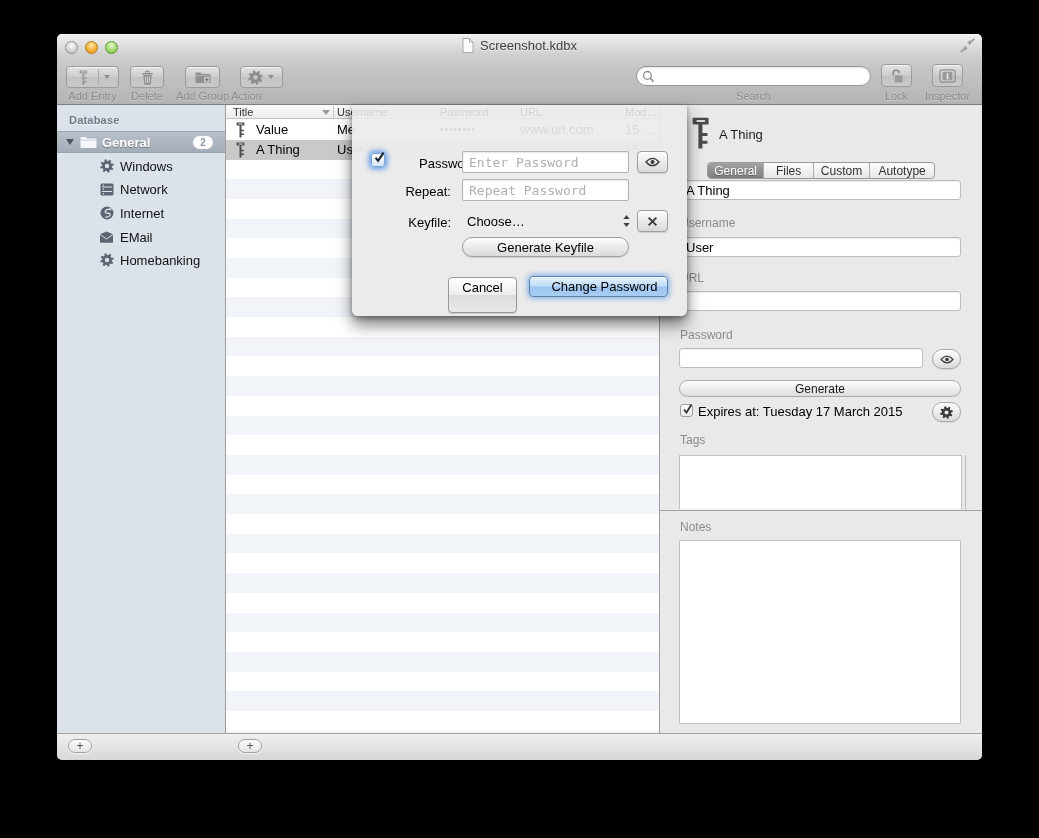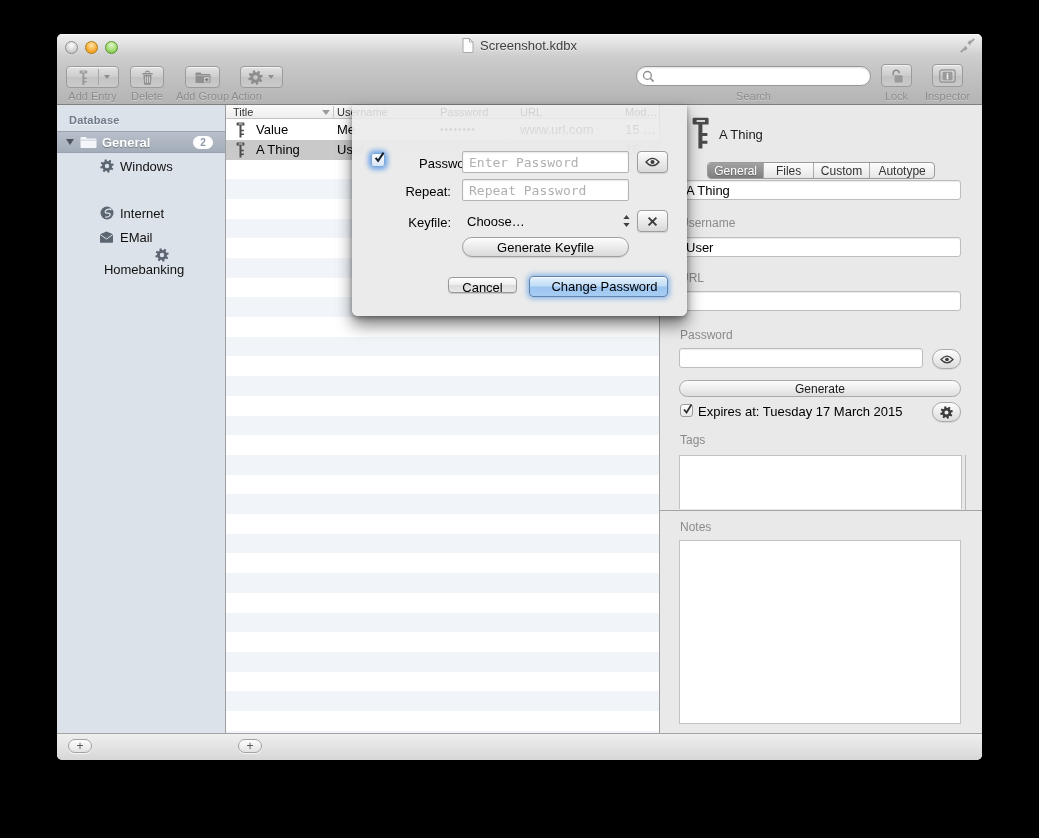--- a/index.html
+++ b/index.html
@@ -133,21 +133,21 @@
   #sheet-checkbox { position:absolute; left:19px; top:48px; width:14px; height:14px; border-radius:3px;
     background:linear-gradient(to bottom,#fafcfe,#d8e6f6); border:1px solid #7ba7d4;
     box-shadow:0 0 5px 2.5px rgba(88,150,232,.85); }
   #keyfile-popup { position:absolute; left:110px; top:106px; width:180px; height:22px; }
   #keyfile-value { position:absolute; left:5px; top:3px; font-size:13px; color:#000; }
   .stepper { position:absolute; left:160px; top:3px; }
   #generate-keyfile { position:absolute; left:110px; top:132px; width:167px; height:20px;
     border:1px solid #9e9e9e; border-radius:10px; background:linear-gradient(to bottom,#fdfdfd,#dadada);
     font-size:13px; color:#000; text-align:center; line-height:19px;
     box-shadow:inset 0 1px 0 rgba(255,255,255,.7), 0 1px 1px rgba(0,0,0,.12); }
-  #cancel-btn { position:absolute; left:96px; top:172px; width:69px; height:16px;
+  #cancel-btn { position:absolute; left:96px; top:172px; width:69px; height:36px;
     border:1px solid #989898; border-radius:4px; background:linear-gradient(to bottom,#fff,#ededed 50%,#dcdcdc 51%,#e9e9e9);
     font-size:13px; color:#000; text-align:center; line-height:19px;
     box-shadow:inset 0 1px 0 rgba(255,255,255,.8), 0 1px 1px rgba(0,0,0,.15); }
   #change-btn { position:absolute; left:177px; top:171px; width:139px; height:21px;
     border:1px solid #5e82ab; border-radius:4px;
     background:linear-gradient(to bottom,#e4f1fc,#c0dcf7 48%,#9cc5f0 52%,#a7cdf3);
     font-size:13px; color:#000; text-align:center; line-height:20px;
     box-shadow:0 0 5px 2px rgba(96,158,228,.65), inset 0 1px 0 rgba(255,255,255,.7);padding-left:12px; }
 
   svg { display:block; }
@@ -254,41 +254,53 @@
       <span id="group-badge">2</span>
     </div>
 
     <div class="side-item" style="top:49px;">
       <span class="sicon">
         <svg width="14" height="14" viewBox="0 0 16 16">
             <path d="M8.00,2.30 L9.68,2.55 L10.98,0.79 L12.97,1.99 L12.03,3.97 L13.04,5.33 L15.21,5.02 L15.77,7.27 L13.70,8.00 L13.45,9.68 L15.21,10.98 L14.01,12.97 L12.03,12.03 L10.67,13.04 L10.98,15.21 L8.73,15.77 L8.00,13.70 L6.32,13.45 L5.02,15.21 L3.03,14.01 L3.97,12.03 L2.96,10.67 L0.79,10.98 L0.23,8.73 L2.30,8.00 L2.55,6.32 L0.79,5.02 L1.99,3.03 L3.97,3.97 L5.33,2.96 L5.02,0.79 L7.27,0.23 Z M10.50,8.00 A2.5,2.5 0 1 0 5.50,8.00 A2.5,2.5 0 1 0 10.50,8.00 Z" fill="#5c6672" fill-rule="evenodd"></path>
           </svg>
       </span>
       <span class="slabel">Windows</span>
+    </div>
+    <div class="side-item" style="top:72px;">
+      <span class="sicon">
+        <svg width="14" height="13" viewBox="0 0 14 13">
+          <rect x="0.5" y="0.5" width="13" height="12" rx="1.5" fill="#5c6672"></rect>
+          <path d="M2,4 h10 M2,8.5 h10" stroke="#dce2e9" stroke-width="1.2"></path>
+          <circle cx="3.4" cy="2.3" r="0.7" fill="#dce2e9"></circle>
+            <circle cx="3.4" cy="6.3" r="0.7" fill="#dce2e9"></circle>
+            <circle cx="3.4" cy="10.7" r="0.7" fill="#dce2e9"></circle>
+        </svg>
+      </span>
+      <span class="slabel">Network</span>
     </div>
     <div class="side-item" style="top:120px;">
       <span class="sicon">
         <svg width="15" height="12" viewBox="0 0 15 12">
           <path d="M1,3.2 L7.5,0.4 L14,3.2 V11 q0,0.8 -0.8,0.8 H1.8 q-0.8,0 -0.8,-0.8 z" fill="#5c6672"></path>
           <path d="M1.2,3.6 L7.5,8 L13.8,3.6" fill="none" stroke="#dce2e9" stroke-width="1"></path>
         </svg>
       </span>
       <span class="slabel">EMail</span>
     </div>
     <div class="side-item" style="top:96px;">
       <span class="sicon">
         <svg width="14" height="14" viewBox="0 0 14 14">
           <circle cx="7" cy="7" r="6.5" fill="#5c6672"></circle>
           <path d="M10.8,3.2 q-4.4,-0.6 -5.4,1.8 q-0.9,2.2 2.4,2.2 q3,0 2.2,2.2 q-0.7,2 -4.6,1.6" fill="none" stroke="#dce2e9" stroke-width="1.3"></path>
           <path d="M11.8,2 l-0.6,2.6 l-2.4,-1.2 z" fill="#dce2e9"></path>
         </svg>
       </span>
       <span class="slabel">Internet</span>
     </div>
-    <div class="side-item" style="top:143px;flex-direction:column;">
+    <div class="side-item" style="top:143px;">
       <span class="sicon">
         <svg width="14" height="14" viewBox="0 0 16 16">
             <path d="M8.00,2.30 L9.68,2.55 L10.98,0.79 L12.97,1.99 L12.03,3.97 L13.04,5.33 L15.21,5.02 L15.77,7.27 L13.70,8.00 L13.45,9.68 L15.21,10.98 L14.01,12.97 L12.03,12.03 L10.67,13.04 L10.98,15.21 L8.73,15.77 L8.00,13.70 L6.32,13.45 L5.02,15.21 L3.03,14.01 L3.97,12.03 L2.96,10.67 L0.79,10.98 L0.23,8.73 L2.30,8.00 L2.55,6.32 L0.79,5.02 L1.99,3.03 L3.97,3.97 L5.33,2.96 L5.02,0.79 L7.27,0.23 Z M10.50,8.00 A2.5,2.5 0 1 0 5.50,8.00 A2.5,2.5 0 1 0 10.50,8.00 Z" fill="#5c6672" fill-rule="evenodd"></path>
           </svg>
       </span>
       <span class="slabel">Homebanking</span>
     </div>
   </div>
 
   <div id="table">

